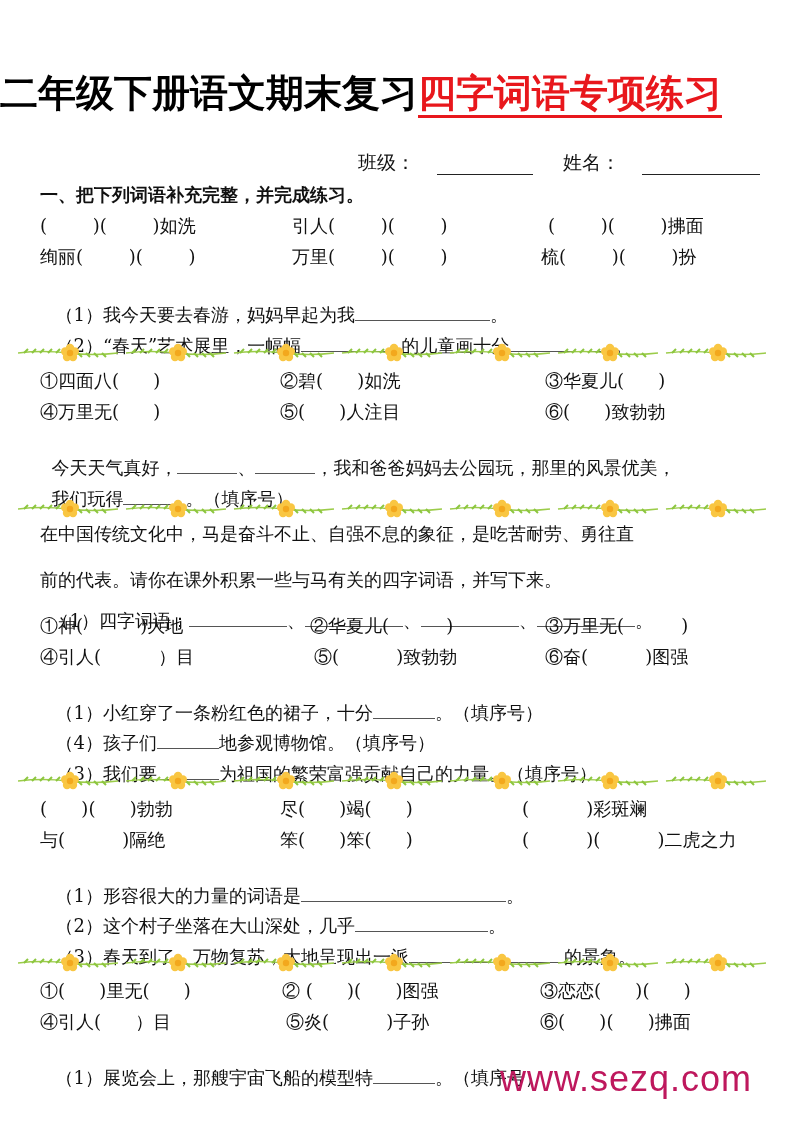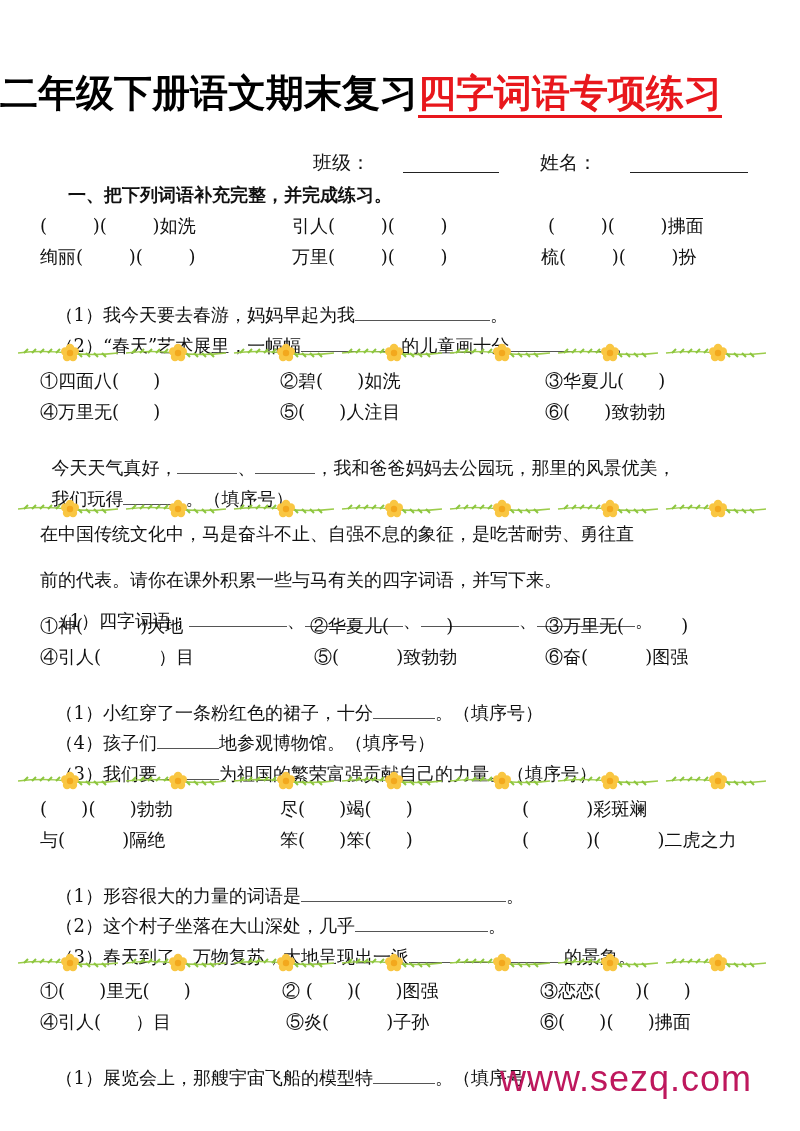--- a/index.html
+++ b/index.html
@@ -10,28 +10,28 @@
   }
   .title {
     position: absolute; left: 0; top: 68px; width: 668px;
     text-align: center; font-size: 38px; font-weight: bold; letter-spacing: 0px;
     font-family: "DejaVu Sans", sans-serif;
     white-space: nowrap;
   }
   .title .black { color: #000; }
   .title .red { color: #e8171c; border-bottom: 3px solid #e8171c; padding-bottom: 0px; }
   .info {
-    position: absolute; top: 150px; right: 52px; font-size: 19px;
-    display: flex; align-items: flex-start; gap: 33px;
+    position: absolute; top: 150px; right: 40px; font-size: 19px;
+    display: flex; align-items: center; gap: 22px;
   }
   .info .blank { display: inline-block; border-bottom: 1.5px solid #222; height: 22px; }
   .line {
     position: absolute; left: 40px; font-size: 18px; white-space: pre; line-height: 24px;
   }
-  .section-heading { font-weight: bold; font-family: "DejaVu Sans", sans-serif; font-size: 18px; margin-left: 28px; }
+  .section-heading { font-weight: bold; font-family: "DejaVu Sans", sans-serif; font-size: 18px; }
   .cell { position: absolute; white-space: pre; font-size: 18px; line-height: 24px; }
   .ul { display: inline-block; border-bottom: 1.3px solid #555; height: 18px; vertical-align: baseline; }
   .divider {
     position: absolute; left: 18px; width: 755px; height: 20px;
   }
   .watermark {
     position: absolute; left: 500px; top: 1058px; font-size: 36px; color: #be185d;
     font-family: Liberation Sans, sans-serif; letter-spacing: 1px;
   }
 </style>

